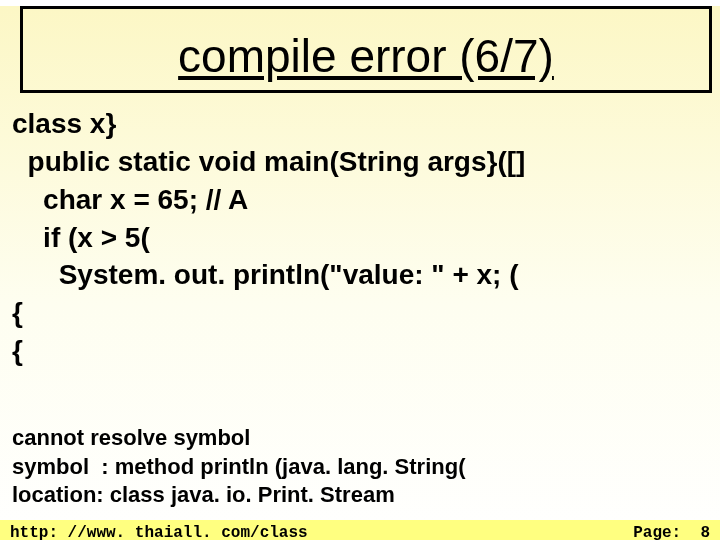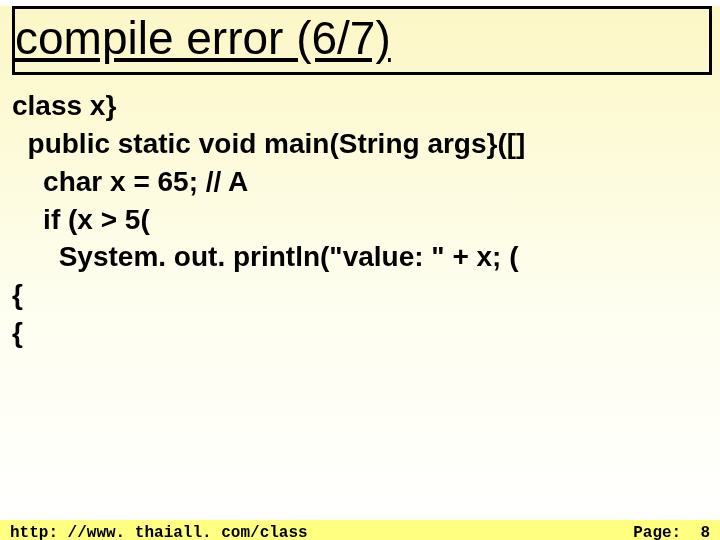--- a/index.html
+++ b/index.html
@@ -11,25 +11,26 @@
     font-family: Arial, Helvetica, sans-serif;
   }
   .slide {
     position: relative;
     width: 720px;
     height: 540px;
     background: linear-gradient(to bottom, #fcf7c5 0%, #fefef0 55%, #ffffff 100%);
     box-sizing: border-box;
   }
   .title-box {
-    margin: 6px 8px 0 12px;
+    margin: 6px 8px 0 20px;
     border: 3px solid #000;
+    text-align: center;
     font-size: 46px;
     line-height: 1.2;
-    padding: 2px 0 6px 0;
+    padding: 20px 0 6px 0;
     font-family: Arial, Helvetica, sans-serif;
     text-decoration: underline;
     text-underline-offset: 4px;
   }
   .code-block {
     margin: 12px 10px 0 12px;
     font-family: Arial, Helvetica, sans-serif;
     font-size: 28px;
     font-weight: bold;
     line-height: 1.35;
@@ -75,19 +76,22 @@
   <div class="title-box">compile error (6/7)</div>
 
   <div class="code-block">class x}
   public static void main(String args}([]
     char x = 65; // A
     if (x &gt; 5(
       System. out. println("value: " + x; (
 {
 {</div>
 
+  <div class="error-block">cannot resolve symbol
+symbol  : method println (java. lang. String(
+location: class java. io. Print. Stream</div>
 
   <div class="footer">
     <span class="url">http: //www. thaiall. com/class</span>
     <span class="page">Page:  8</span>
   </div>
 
 </div>
 
 </body></html>

